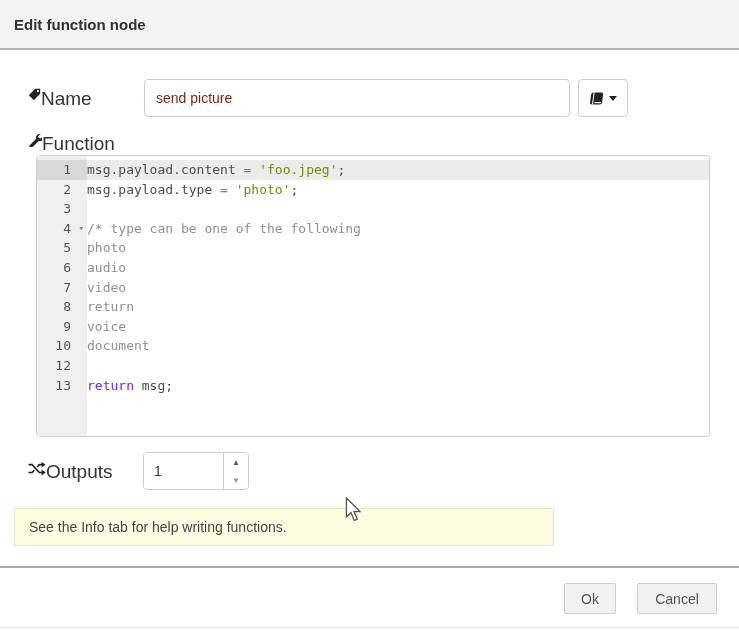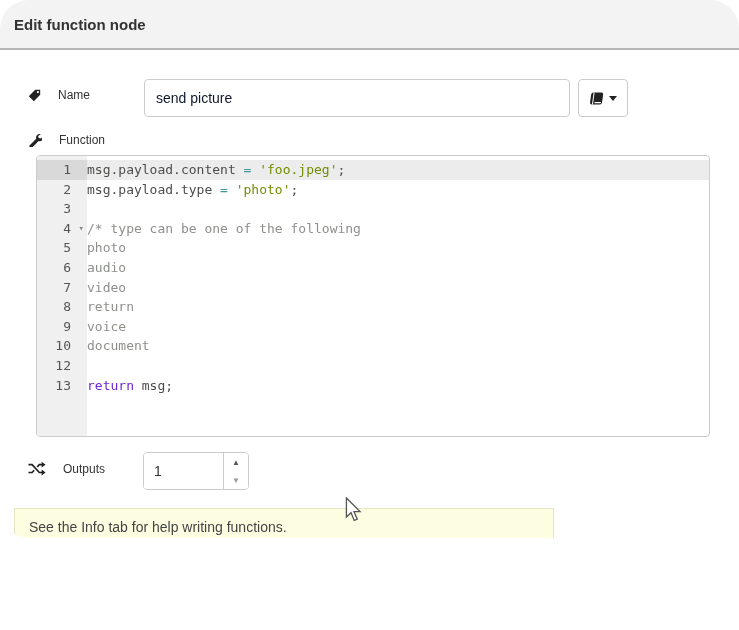--- a/index.html
+++ b/index.html
@@ -1,30 +1,30 @@
 <!DOCTYPE html>
 <html><head>
 <meta charset="utf-8">
 <style>
   html,body{margin:0;padding:0;background:#fff;}
   body{font-family:"Liberation Sans",sans-serif;}
-  .dialog{position:relative;width:739px;height:538px;background:#fff;overflow:hidden;border-radius:29px;}
+  .dialog{position:relative;width:739px;height:630px;background:#fff;overflow:hidden;}
 
   .header{position:absolute;left:0;top:0;width:739px;height:50px;background:#f3f3f3;
           border-bottom:2px solid #b5b5b5;box-sizing:border-box;display:flex;align-items:center;padding-left:14px;}
   .title{font-weight:bold;font-size:15px;color:#333;}
 
-  .field-label{position:absolute;display:flex;align-items:center;gap:17px;font-size:12px;color:#333;}
+  .field-label{position:absolute;display:flex;align-items:flex-start;gap:0;font-size:19px;color:#333;}
   .field-label svg{flex:none;}
   #name-label{left:28px;top:88px;}
   #function-label{left:28px;top:133px;}
   #outputs-label{left:28px;top:461px;}
 
   .name-input{position:absolute;left:144px;top:79px;width:426px;height:38px;box-sizing:border-box;
-              border:1px solid #ccc;border-radius:4px;padding:0 11px;font-size:14px;color:#0f172a;
+              border:1px solid #ccc;border-radius:4px;padding:0 11px;font-size:14px;color:#7f1d1d;
               font-family:"Liberation Sans",sans-serif;outline:none;}
   .library-btn{position:absolute;left:578px;top:79px;width:50px;height:38px;box-sizing:border-box;
                border:1px solid #ccc;border-radius:4px;background:#fff;display:flex;align-items:center;
                justify-content:center;gap:5px;cursor:pointer;padding:0;}
   .caret{width:0;height:0;border-left:4px solid transparent;border-right:4px solid transparent;border-top:5px solid #222;}
 
   .editor{position:absolute;left:36px;top:155px;width:674px;height:282px;box-sizing:border-box;
           border:1px solid #ccc;border-radius:4px;background:#fff;overflow:hidden;
           font-family:"DejaVu Sans Mono","Liberation Mono",monospace;font-size:13px;}
   .gutter-col{position:absolute;left:0;top:0;width:50px;height:100%;background:#f0f0f0;}

